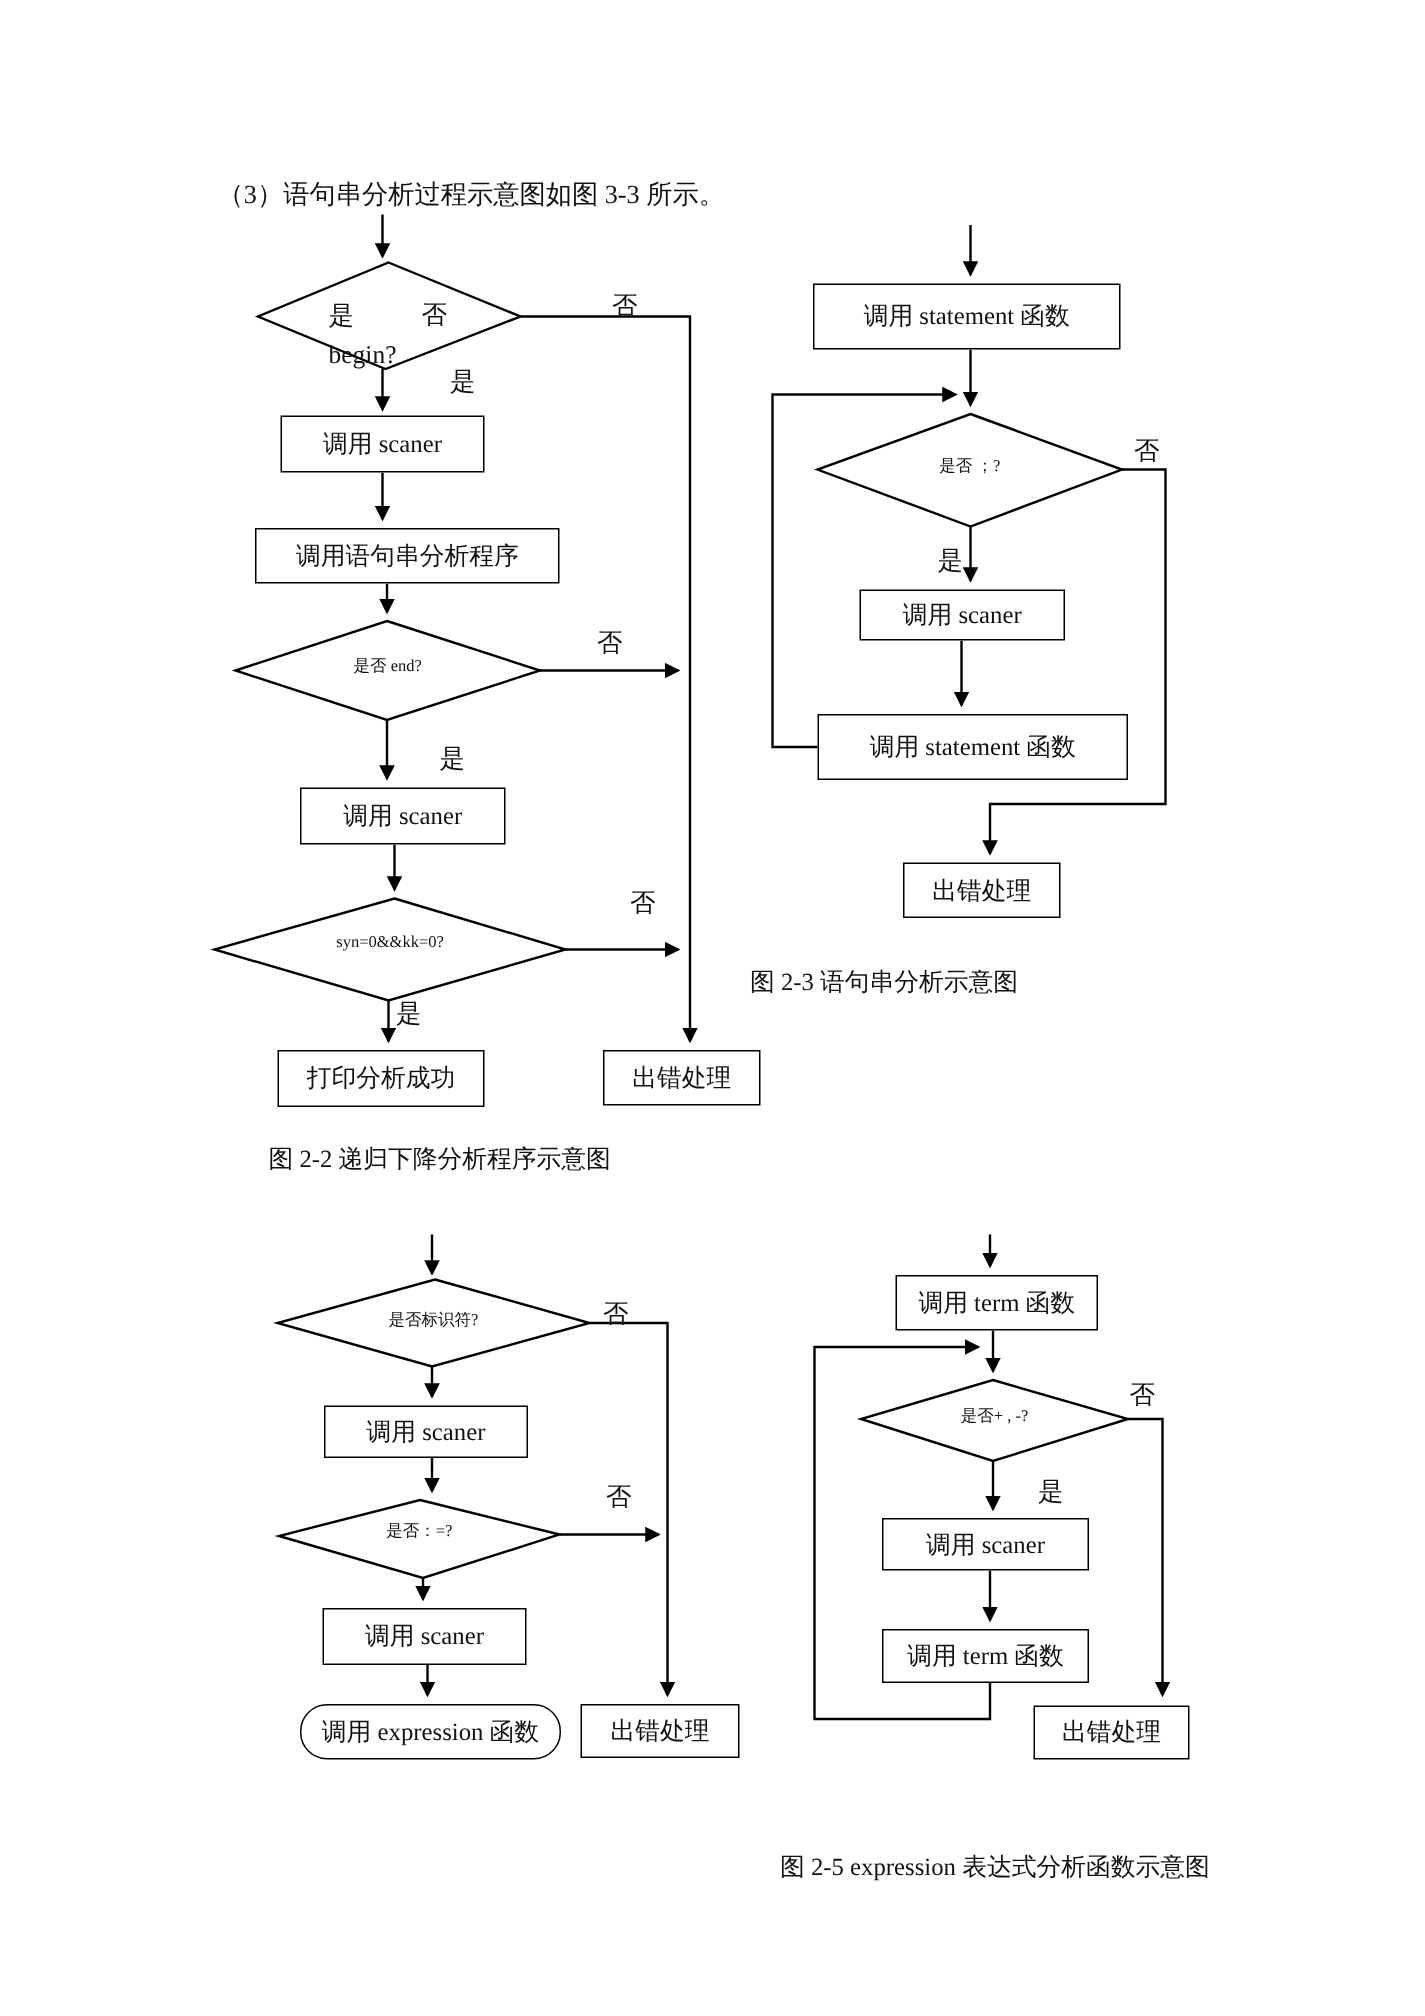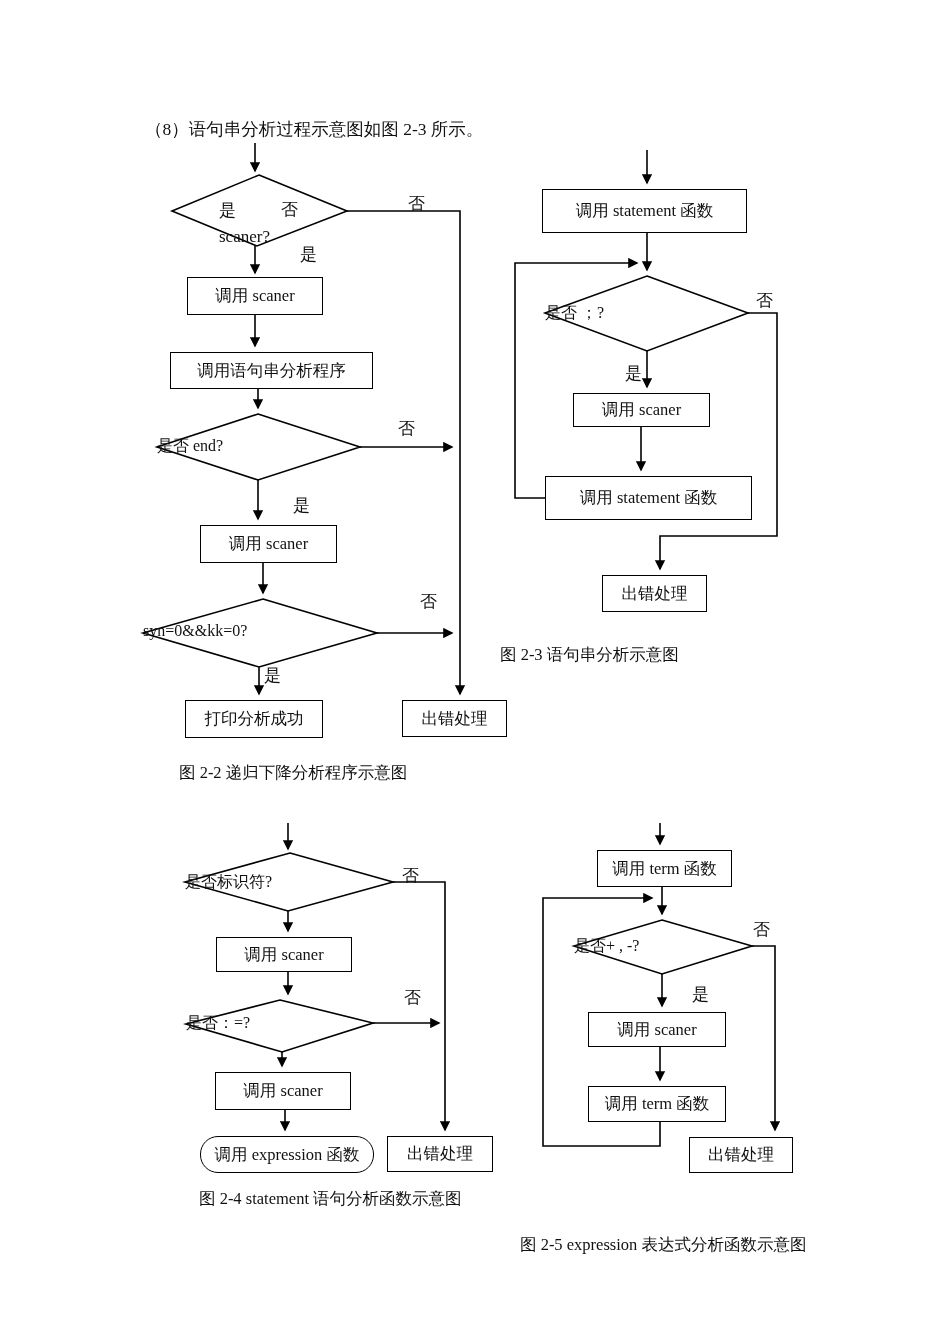--- a/index.html
+++ b/index.html
@@ -8,21 +8,21 @@
     font-family:"Liberation Serif","DejaVu Serif",serif; color:#111;
     overflow:hidden;
   }
   svg.connectors { position:absolute; left:0; top:0; width:950px; height:1344px; }
   .para { position:absolute; font-size:17.5px; white-space:nowrap; }
   .box {
     position:absolute; border:1.6px solid #000; background:#fff;
     display:flex; align-items:center; justify-content:center;
     font-size:16.5px; white-space:nowrap; box-sizing:border-box;
   }
-  .dtext { position:absolute; font-size:16px; white-space:nowrap; }
+  .dtext { position:absolute; text-align:center; font-size:11px; white-space:nowrap; }
   .lbl { position:absolute; font-size:17px; white-space:nowrap; }
   .caption { position:absolute; font-size:16.5px; text-align:left; white-space:nowrap; }
 </style>
 </head>
 <body>
 
 <div class="page">
 
   <svg class="connectors" viewBox="0 0 950 1344" fill="none" stroke="#000" stroke-width="1.6">
     <defs>
@@ -73,25 +73,25 @@
       <path d="M660,823 V844" marker-end="url(#ah)"></path>
       <path d="M662,887 V914" marker-end="url(#ah)"></path>
       <polyline points="660,1122 660,1146 543,1146 543,898 652,898" marker-end="url(#ah)"></polyline>
       <polygon points="662,920 752,946 662,974 574,946" fill="#fff"></polygon>
       <polyline points="752,946 775,946 775,1130" marker-end="url(#ah)"></polyline>
       <path d="M662,974 V1006" marker-end="url(#ah)"></path>
       <path d="M660,1047 V1080" marker-end="url(#ah)"></path>
     </g>
   </svg>
 
-  <div class="para" style="left:145px; top:117px;">（8）语句串分析过程示意图如图 2-3 所示。</div>
+  <div class="para" style="left:145px; top:117px;">（3）语句串分析过程示意图如图 3-3 所示。</div>
 
   <span class="lbl" style="left:219px; top:199px;">是</span>
   <span class="lbl" style="left:281px; top:198px;">否</span>
-  <span class="lbl" style="left:219px; top:227px;">scaner?</span>
+  <span class="lbl" style="left:219px; top:227px;">begin?</span>
   <span class="lbl" style="left:408px; top:192px;">否</span>
   <span class="lbl" style="left:300px; top:243px;">是</span>
 
   <div class="box" style="left:187px; top:277px; width:136px; height:38px;">调用 scaner</div>
   <div class="box" style="left:170px; top:352px; width:203px; height:37px;">调用语句串分析程序</div>
 
   <div class="dtext" style="left:157px; top:436px; width:203px;">是否 end?</div>
   <span class="lbl" style="left:398px; top:417px;">否</span>
   <span class="lbl" style="left:293px; top:494px;">是</span>
 
@@ -123,21 +123,20 @@
 
   <div class="box" style="left:216px; top:937px; width:136px; height:35px;">调用 scaner</div>
 
   <div class="dtext" style="left:186px; top:1013px; width:187px;">是否：=?</div>
   <span class="lbl" style="left:404px; top:986px;">否</span>
 
   <div class="box" style="left:215px; top:1072px; width:136px; height:38px;">调用 scaner</div>
   <div class="box" style="left:200px; top:1136px; width:174px; height:37px;border-radius:18px;">调用 expression 函数</div>
   <div class="box" style="left:387px; top:1136px; width:106px; height:36px;">出错处理</div>
 
-  <div class="caption" style="left:199px; top:1188px; width:300px;">图 2-4 statement 语句分析函数示意图</div>
 
   <div class="box" style="left:597px; top:850px; width:135px; height:37px;">调用 term 函数</div>
 
   <div class="dtext" style="left:574px; top:936px; width:178px;">是否+ , -?</div>
   <span class="lbl" style="left:753px; top:918px;">否</span>
   <span class="lbl" style="left:692px; top:983px;">是</span>
 
   <div class="box" style="left:588px; top:1012px; width:138px; height:35px;">调用 scaner</div>
   <div class="box" style="left:588px; top:1086px; width:138px; height:36px;">调用 term 函数</div>
   <div class="box" style="left:689px; top:1137px; width:104px; height:36px;">出错处理</div>

